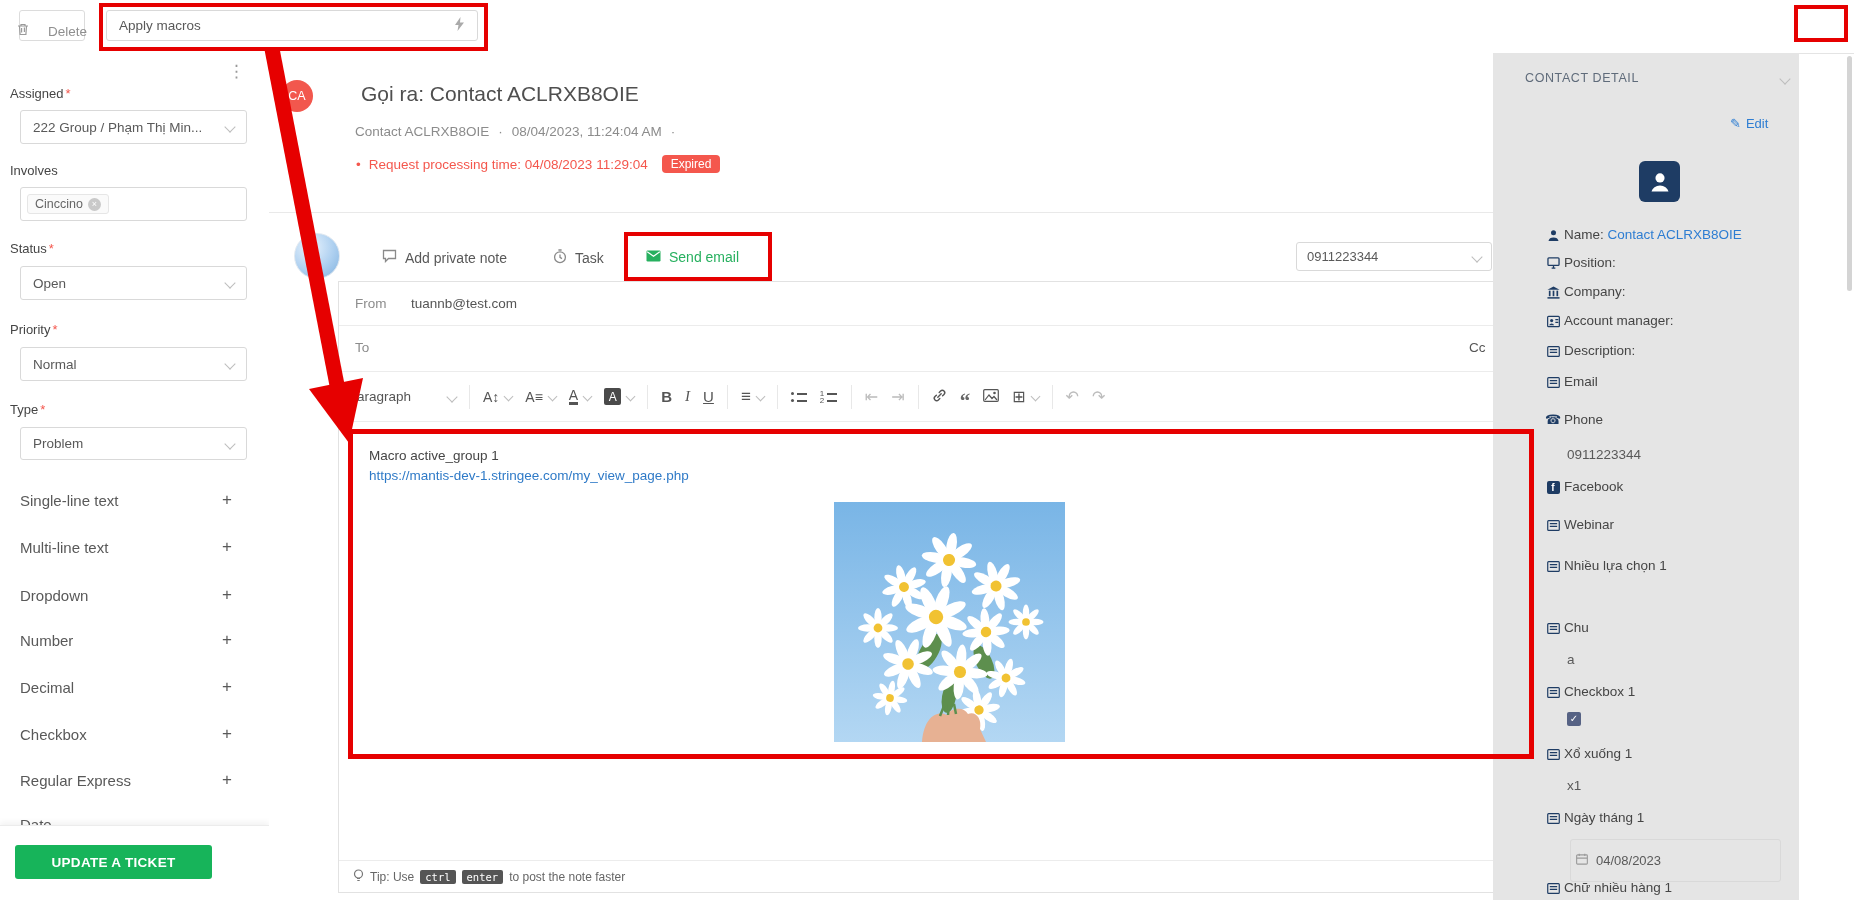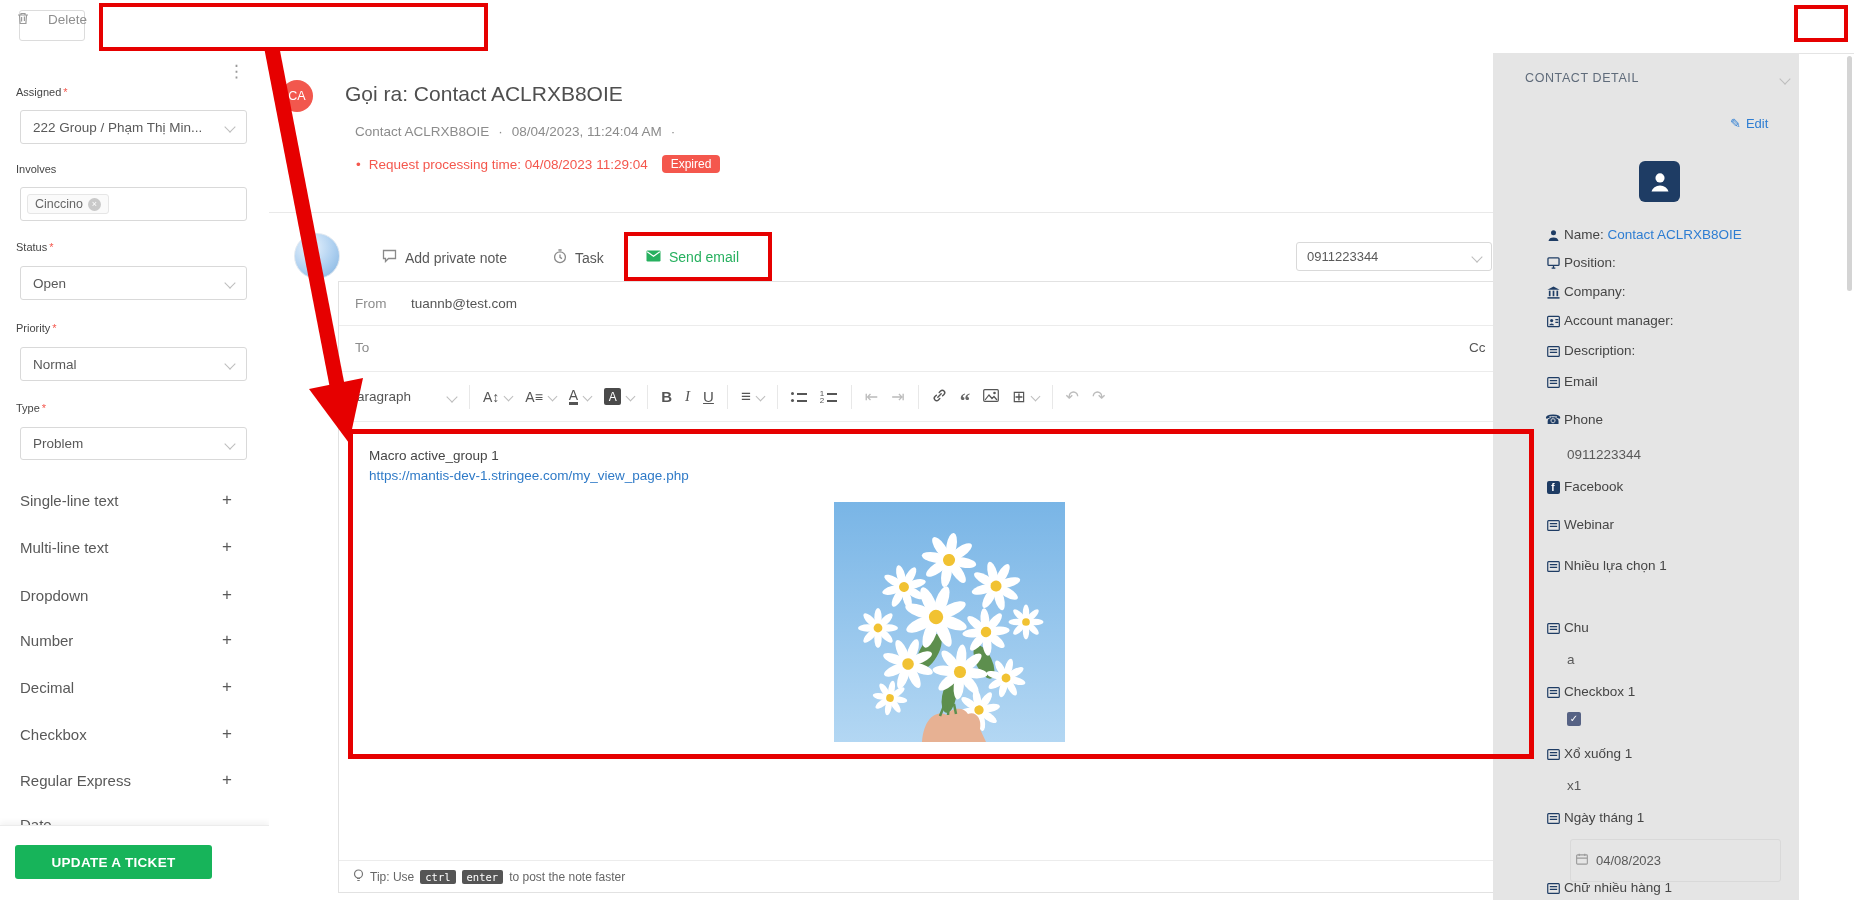--- a/index.html
+++ b/index.html
@@ -2,52 +2,52 @@
 <html><head>
 <meta charset="utf-8">
 <style>
   html,body{margin:0;padding:0;background:#fff;}
   .page{position:relative;width:1854px;height:900px;background:#fff;overflow:hidden;
         font-family:"Liberation Sans",sans-serif;color:#444;}
 
   
   .topbar{position:absolute;left:0;top:0;width:1854px;height:53px;background:#fff;border-bottom:1px solid #e4e4e4;}
   .btn-delete{position:absolute;left:19px;top:10px;width:66px;height:31px;border:1px solid #dcdcdc;border-radius:3px;
-              display:flex;align-items:flex-start;justify-content:center;gap:19px;color:#8f8f8f;font-size:13.5px;background:#fff;cursor:pointer;}
+              display:flex;align-items:flex-end;justify-content:center;gap:19px;color:#8f8f8f;font-size:13.5px;background:#fff;cursor:pointer;}
   .macro-input{position:absolute;left:106px;top:10px;width:372px;height:31px;border:1px solid #d9d9d9;border-radius:3px;
                display:flex;align-items:center;background:#fff;color:#595959;font-size:13.5px;padding:0 12px;box-sizing:border-box;}
   .macro-input .bolt{margin-left:auto;}
 
   
   .ann{position:absolute;border:4px solid #e60000;z-index:50;pointer-events:none;}
   .arrow-svg{position:absolute;left:0;top:0;z-index:60;pointer-events:none;}
 
   
   .lsb{position:absolute;left:0;top:53px;width:269px;height:847px;background:#fff;border-right:1px solid #e6e6e6;}
   .kebab{position:absolute;left:228px;top:8px;font-size:17px;color:#999;cursor:pointer;}
-  .flabel{position:absolute;left:16px;font-size:11px;color:#454545;}
+  .flabel{position:absolute;left:10px;font-size:13px;color:#454545;}
   .req{color:#f4574d;margin-left:2px;}
   .sel{position:absolute;left:20px;width:227px;height:34px;border:1px solid #d9d9d9;border-radius:3px;background:#fff;
        display:flex;align-items:center;padding:0 12px;box-sizing:border-box;color:#595959;font-size:13.5px;cursor:pointer;}
   .chev{width:7px;height:7px;border-right:1.5px solid #bdbdbd;border-bottom:1.5px solid #bdbdbd;transform:rotate(45deg);margin-left:auto;flex:none;}
   .tag{display:inline-flex;align-items:center;gap:5px;background:#fafafa;border:1px solid #e6e6e6;border-radius:3px;
        padding:2px 7px;font-size:12.5px;color:#666;}
   .tag .x{width:13px;height:13px;border-radius:50%;background:#c9c9c9;color:#fff;font-size:9px;line-height:13px;text-align:center;cursor:pointer;}
   .cf{position:absolute;left:20px;width:212px;display:flex;align-items:center;font-size:15px;color:#595959;}
   .cf-add{margin-left:auto;font-size:17px;color:#595959;cursor:pointer;}
   .lsb-footer{position:absolute;left:0;top:772px;width:269px;height:75px;background:#fff;border-top:1px solid #ececec;
               box-shadow:0 -3px 6px rgba(0,0,0,.05);}
   .btn-update{position:absolute;left:15px;top:19px;width:197px;height:34px;background:#17b45a;border:none;border-radius:3px;
               color:#fff;font-size:13.5px;font-weight:bold;letter-spacing:.3px;cursor:pointer;font-family:"Liberation Sans",sans-serif;}
 
   
   .main{position:absolute;left:269px;top:53px;width:1279px;height:847px;background:#fff;border-right:1px solid #e6e6e6;}
   .avatar-ca{position:absolute;left:12px;top:27px;width:32px;height:32px;border-radius:50%;background:#f2574d;color:#fff;
              font-size:12.5px;display:flex;align-items:center;justify-content:center;}
-  .tk-title{position:absolute;left:76px;top:29px;font-size:21px;color:#4f4f4f;}
+  .tk-title{position:absolute;left:92px;top:29px;font-size:21px;color:#4f4f4f;}
   .tk-meta{position:absolute;left:86px;top:71px;font-size:13.5px;color:#8c8c8c;display:flex;gap:9px;align-items:center;}
   .tk-req{position:absolute;left:87px;top:102px;display:flex;align-items:center;gap:8px;font-size:13.5px;color:#f4574d;}
   .badge-expired{background:#f4574d;color:#fff;font-size:12px;border-radius:4px;padding:2px 9px;margin-left:6px;}
   .divider{position:absolute;left:0;top:159px;width:1279px;height:1px;background:#e9e9e9;}
   .conv-avatar{position:absolute;left:25px;top:180px;width:44px;height:44px;border-radius:50%;
                background:radial-gradient(circle at 35% 30%,#eaf4fd,#aed0f0 55%,#7fb0de);border:1px solid #e0e8f0;}
   .tabg{position:absolute;top:196px;display:flex;align-items:center;gap:8px;font-size:14px;color:#595959;cursor:pointer;}
   .tabg.green{color:#27b05f;}
   .underline-green{position:absolute;left:355px;top:224px;width:144px;height:4px;background:#2bb673;}
   .phone-sel{position:absolute;left:1027px;top:189px;width:196px;height:29px;border:1px solid #d9d9d9;border-radius:3px;
@@ -119,20 +119,28 @@
     <button class="btn-delete">
       <span>
         <svg width="12" height="13" viewBox="0 0 12 13">
             <g stroke="#9a9a9a" stroke-width="1.2" fill="none">
               <path d="M1 3h10M4 3V1.5h4V3M2.5 3l.6 8.5h5.8L9.5 3M4.6 5v4.5M7.4 5V4.5v4.5"></path>
             </g>
           </svg>
       </span>
       <span>Delete</span>
     </button>
+    <div class="macro-input">
+      <span>Apply macros</span>
+      <span class="bolt">
+        <svg width="11" height="14" viewBox="0 0 11 14">
+            <polygon points="6.5,0 1,8 4.5,8 3.5,14 10,5.5 6,5.5" fill="#aaa"></polygon>
+          </svg>
+      </span>
+    </div>
   </div>
 
   <div class="lsb">
     <span class="kebab">⋮</span>
 
     <div class="flabel" style="top:33px"><span>Assigned</span><span class="req">*</span></div>
     <div class="sel" style="top:57px">
       <span>222 Group / Phạm Thị Min...</span>
       <span class="chev"></span>
     </div>

